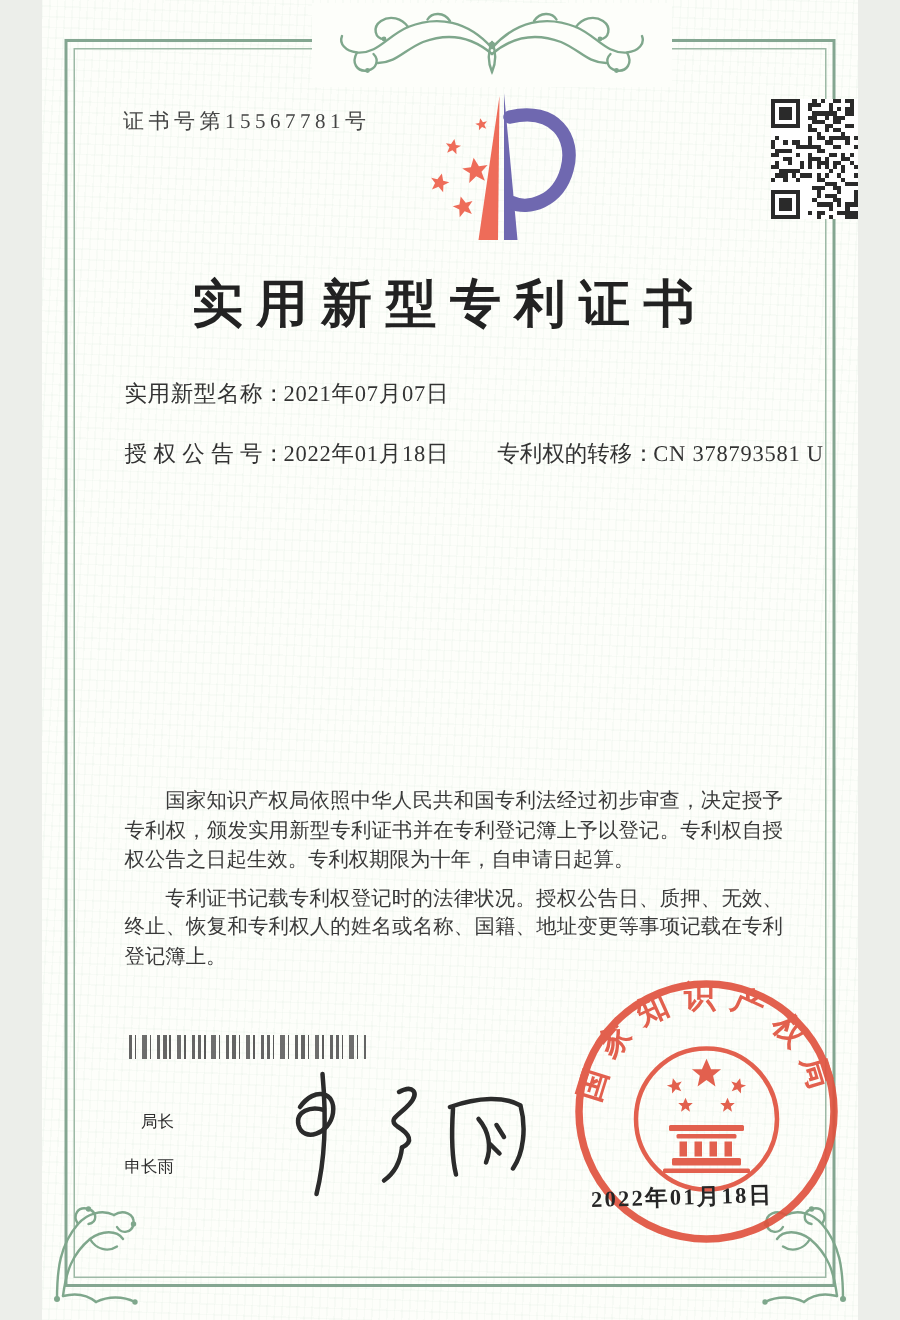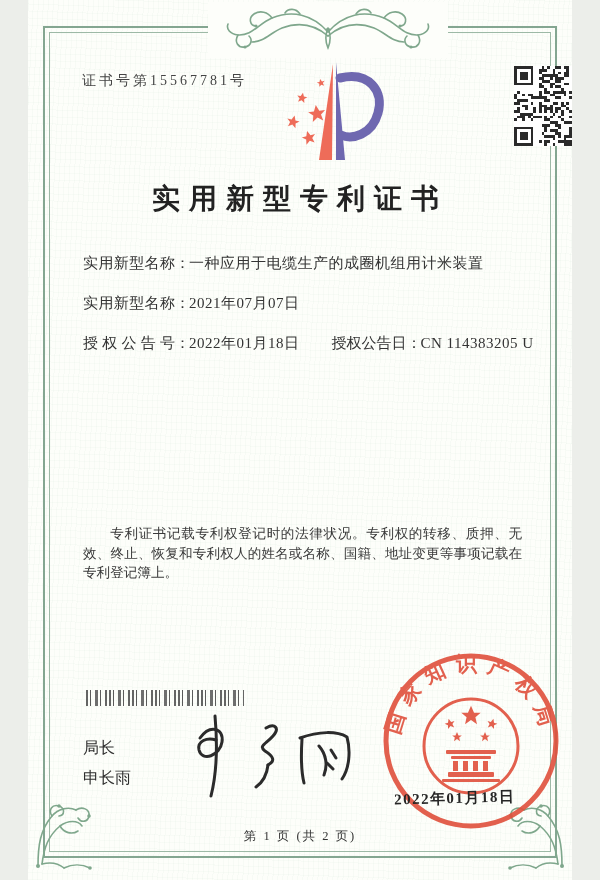--- a/index.html
+++ b/index.html
@@ -18,21 +18,21 @@
   .frame-inner{position:absolute;left:21px;right:21px;top:32px;bottom:28px;border:1px solid #9db9a6;}
   .ornament-top{position:absolute;left:180px;top:2px;width:240px;height:56px;background:#fdfefa;}
   .corner-flourish{position:absolute;width:74px;height:74px;bottom:6px;}
   .corner-flourish.left{left:2px;}
   .corner-flourish.right{right:2px;transform:scaleX(-1);}
   .cert-no{position:absolute;left:54px;top:72px;font-size:14px;letter-spacing:3px;color:#444;}
   .logo{position:absolute;left:246px;top:58px;width:118px;height:108px;}
   .qr{position:absolute;left:486px;top:66px;width:80px;height:80px;}
   .title{
     position:absolute;left:0;right:0;top:180px;text-align:center;
-    font-size:28px;font-weight:700;letter-spacing:9px;color:#222;
+    font-size:34px;font-weight:700;letter-spacing:9px;color:#222;
   }
   .fields{position:absolute;left:55px;right:48px;top:252px;font-size:15px;}
   .frow{margin-bottom:18px;line-height:22px;white-space:nowrap;}
   .flabel{
     display:inline-block;width:92px;vertical-align:top;
     text-align:justify;text-align-last:justify;-moz-text-align-last:justify;
   }
   .fcolon{display:inline-block;width:14px;}
   .fvalue{letter-spacing:0.5px;}
   .grant-pair2{margin-left:32px;}
@@ -41,21 +41,21 @@
   .barcode{
     position:absolute;left:58px;top:690px;width:158px;height:16px;
     background:repeating-linear-gradient(90deg,
       #4a4a4a 0 2px, transparent 2px 4px,
       #3d3d3d 4px 5px, transparent 5px 9px,
       #555 9px 12px, transparent 12px 14px,
       #404040 14px 15px, transparent 15px 19px,
       #4a4a4a 19px 21px, transparent 21px 23px);
     opacity:.85;
   }
-  .director{position:absolute;left:55px;top:733px;font-size:16px;line-height:30px;color:#2e2e2e;}
+  .director{position:absolute;left:55px;top:733px;font-size:11px;line-height:30px;color:#2e2e2e;text-align:right;}
   .signature{position:absolute;left:142px;top:706px;width:205px;height:100px;}
   .seal{position:absolute;left:352px;top:650px;width:182px;height:182px;opacity:.9;}
   .seal-date{
     position:absolute;left:366px;top:789px;font-size:15px;font-weight:600;
     letter-spacing:1.5px;color:#262626;transform:rotate(-1.5deg);
   }
   .footer{position:absolute;left:0;right:0;top:828px;text-align:center;font-size:12.5px;letter-spacing:2px;color:#333;}
   svg{display:block;}
 </style>
 </head>
@@ -167,32 +167,30 @@
       <g id="qr-modules">
           <path d="M10 0h1v1h-1zM12 0h1v1h-1zM15 0h1v1h-1zM16 0h1v1h-1zM18 0h1v1h-1zM19 0h1v1h-1zM9 1h1v1h-1zM10 1h1v1h-1zM11 1h1v1h-1zM14 1h1v1h-1zM19 1h1v1h-1zM9 2h1v1h-1zM14 2h1v1h-1zM16 2h1v1h-1zM18 2h1v1h-1zM19 2h1v1h-1zM10 3h1v1h-1zM11 3h1v1h-1zM12 3h1v1h-1zM13 3h1v1h-1zM14 3h1v1h-1zM15 3h1v1h-1zM18 3h1v1h-1zM19 3h1v1h-1zM9 4h1v1h-1zM10 4h1v1h-1zM13 4h1v1h-1zM15 4h1v1h-1zM16 4h1v1h-1zM17 4h1v1h-1zM10 5h1v1h-1zM11 5h1v1h-1zM12 5h1v1h-1zM15 5h1v1h-1zM16 5h1v1h-1zM9 6h1v1h-1zM13 6h1v1h-1zM14 6h1v1h-1zM18 6h1v1h-1zM19 6h1v1h-1zM9 7h1v1h-1zM10 7h1v1h-1zM13 7h1v1h-1zM15 7h1v1h-1zM16 7h1v1h-1zM11 8h1v1h-1zM17 8h1v1h-1zM1 9h1v1h-1zM9 9h1v1h-1zM11 9h1v1h-1zM12 9h1v1h-1zM14 9h1v1h-1zM15 9h1v1h-1zM16 9h1v1h-1zM17 9h1v1h-1zM18 9h1v1h-1zM20 9h1v1h-1zM24 9h1v1h-1zM0 10h1v1h-1zM3 10h1v1h-1zM5 10h1v1h-1zM6 10h1v1h-1zM9 10h1v1h-1zM13 10h1v1h-1zM14 10h1v1h-1zM18 10h1v1h-1zM0 11h1v1h-1zM6 11h1v1h-1zM7 11h1v1h-1zM8 11h1v1h-1zM9 11h1v1h-1zM10 11h1v1h-1zM11 11h1v1h-1zM15 11h1v1h-1zM16 11h1v1h-1zM20 11h1v1h-1zM27 11h1v1h-1zM1 12h1v1h-1zM2 12h1v1h-1zM3 12h1v1h-1zM4 12h1v1h-1zM11 12h1v1h-1zM12 12h1v1h-1zM22 12h1v1h-1zM23 12h1v1h-1zM24 12h1v1h-1zM26 12h1v1h-1zM0 13h1v1h-1zM1 13h1v1h-1zM6 13h1v1h-1zM9 13h1v1h-1zM14 13h1v1h-1zM15 13h1v1h-1zM17 13h1v1h-1zM19 13h1v1h-1zM25 13h1v1h-1zM26 13h1v1h-1zM28 13h1v1h-1zM3 14h1v1h-1zM4 14h1v1h-1zM9 14h1v1h-1zM10 14h1v1h-1zM11 14h1v1h-1zM13 14h1v1h-1zM17 14h1v1h-1zM18 14h1v1h-1zM22 14h1v1h-1zM25 14h1v1h-1zM26 14h1v1h-1zM1 15h1v1h-1zM4 15h1v1h-1zM7 15h1v1h-1zM9 15h1v1h-1zM11 15h1v1h-1zM12 15h1v1h-1zM13 15h1v1h-1zM15 15h1v1h-1zM16 15h1v1h-1zM19 15h1v1h-1zM22 15h1v1h-1zM23 15h1v1h-1zM24 15h1v1h-1zM26 15h1v1h-1zM27 15h1v1h-1zM0 16h1v1h-1zM1 16h1v1h-1zM7 16h1v1h-1zM9 16h1v1h-1zM11 16h1v1h-1zM13 16h1v1h-1zM15 16h1v1h-1zM17 16h1v1h-1zM20 16h1v1h-1zM21 16h1v1h-1zM22 16h1v1h-1zM26 16h1v1h-1zM2 17h1v1h-1zM3 17h1v1h-1zM4 17h1v1h-1zM5 17h1v1h-1zM6 17h1v1h-1zM14 17h1v1h-1zM17 17h1v1h-1zM21 17h1v1h-1zM27 17h1v1h-1zM28 17h1v1h-1zM1 18h1v1h-1zM2 18h1v1h-1zM3 18h1v1h-1zM5 18h1v1h-1zM7 18h1v1h-1zM8 18h1v1h-1zM9 18h1v1h-1zM11 18h1v1h-1zM13 18h1v1h-1zM16 18h1v1h-1zM20 18h1v1h-1zM21 18h1v1h-1zM22 18h1v1h-1zM24 18h1v1h-1zM25 18h1v1h-1zM27 18h1v1h-1zM28 18h1v1h-1zM0 19h1v1h-1zM3 19h1v1h-1zM6 19h1v1h-1zM11 19h1v1h-1zM12 19h1v1h-1zM17 19h1v1h-1zM21 19h1v1h-1zM23 19h1v1h-1zM25 19h1v1h-1zM26 19h1v1h-1zM13 20h1v1h-1zM14 20h1v1h-1zM15 20h1v1h-1zM18 20h1v1h-1zM19 20h1v1h-1zM20 20h1v1h-1zM21 20h1v1h-1zM23 20h1v1h-1zM24 20h1v1h-1zM26 20h1v1h-1zM28 20h1v1h-1zM10 21h1v1h-1zM11 21h1v1h-1zM12 21h1v1h-1zM15 21h1v1h-1zM16 21h1v1h-1zM22 21h1v1h-1zM23 21h1v1h-1zM24 21h1v1h-1zM26 21h1v1h-1zM27 21h1v1h-1zM11 22h1v1h-1zM16 22h1v1h-1zM20 22h1v1h-1zM21 22h1v1h-1zM24 22h1v1h-1zM26 22h1v1h-1zM11 23h1v1h-1zM13 23h1v1h-1zM14 23h1v1h-1zM15 23h1v1h-1zM20 23h1v1h-1zM21 23h1v1h-1zM24 23h1v1h-1zM25 23h1v1h-1zM26 23h1v1h-1zM10 24h1v1h-1zM15 24h1v1h-1zM16 24h1v1h-1zM20 24h1v1h-1zM21 24h1v1h-1zM22 24h1v1h-1zM23 24h1v1h-1zM11 25h1v1h-1zM12 25h1v1h-1zM13 25h1v1h-1zM14 25h1v1h-1zM16 25h1v1h-1zM18 25h1v1h-1zM19 25h1v1h-1zM20 25h1v1h-1zM21 25h1v1h-1zM24 25h1v1h-1zM25 25h1v1h-1zM14 26h1v1h-1zM18 26h1v1h-1zM24 26h1v1h-1zM9 27h1v1h-1zM11 27h1v1h-1zM12 27h1v1h-1zM16 27h1v1h-1zM17 27h1v1h-1zM18 27h1v1h-1zM19 27h1v1h-1zM20 27h1v1h-1zM22 27h1v1h-1zM23 27h1v1h-1zM27 27h1v1h-1zM28 27h1v1h-1zM11 28h1v1h-1zM14 28h1v1h-1zM18 28h1v1h-1zM19 28h1v1h-1zM20 28h1v1h-1zM24 28h1v1h-1zM26 28h1v1h-1zM27 28h1v1h-1zM28 28h1v1h-1z" fill="#2a2a2a"></path>
         </g>
     </svg>
   </div>
 
   <div class="title">实用新型专利证书</div>
 
   <div class="fields">
     <div class="frow">
-      <span class="flabel">实用新型名称</span><span class="fcolon">：</span><span class="fvalue">一种应用于电缆生产的成圈机组用计米装置</span>
-    </div>
-    <div class="frow">
       <span class="flabel">实用新型名称</span><span class="fcolon">：</span><span class="fvalue">2021年07月07日</span>
     </div>
     <div class="frow">
-      <span class="flabel">授权公告号</span><span class="fcolon">：</span><span class="fvalue">2022年01月18日</span><span class="grant-pair2"><span>授权公告日</span><span class="fcolon">：</span><span class="fvalue">CN 114383205 U</span></span>
+      <span class="flabel">授权公告号</span><span class="fcolon">：</span><span class="fvalue">2022年01月18日</span><span class="grant-pair2"><span>专利权的转移</span><span class="fcolon">：</span><span class="fvalue">CN 378793581 U</span></span>
     </div>
   </div>
 
   <div class="body-text">
-    <p>专利证书记载专利权登记时的法律状况。专利权的转移、质押、无效、终止、恢复和专利权人的姓名或名称、国籍、地址变更等事项记载在专利登记簿上。</p>
+    <p>国家知识产权局依照中华人民共和国专利法经过初步审查，决定授予专利权，颁发实用新型专利证书并在专利登记簿上予以登记。专利权自授权公告之日起生效。专利权期限为十年，自申请日起算。</p>
+    <p>专利证书记载专利权登记时的法律状况。授权公告日、质押、无效、终止、恢复和专利权人的姓名或名称、国籍、地址变更等事项记载在专利登记簿上。</p>
   </div>
 
   <div class="barcode"></div>
 
   <div class="director">
     <div>局长</div>
     <div>申长雨</div>
   </div>
 
   <div class="signature">
@@ -238,15 +236,14 @@
         <rect x="93" y="111" width="5" height="10"></rect>
         <rect x="103" y="111" width="5" height="10"></rect>
         <rect x="68" y="122" width="46" height="5" rx="1"></rect>
         <rect x="62" y="129" width="58" height="3" rx="1"></rect>
       </g>
     </svg>
   </div>
 
   <div class="seal-date">2022年01月18日</div>
 
-  <div class="footer">第 1 页 (共 2 页)</div>
 
 </div>
 
 </body></html>

